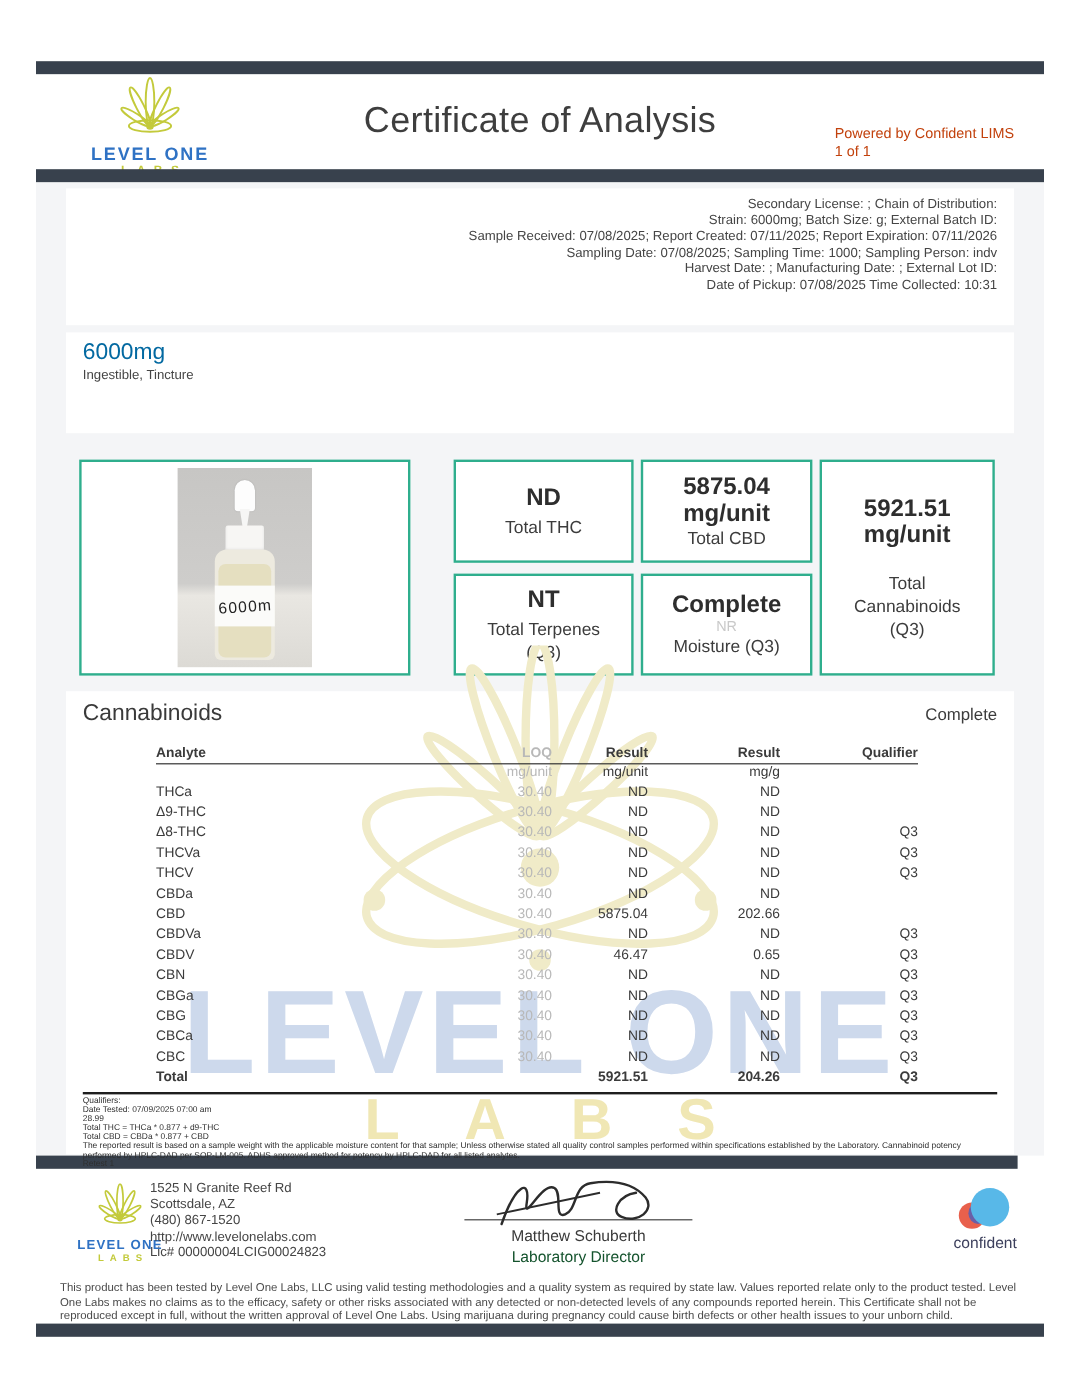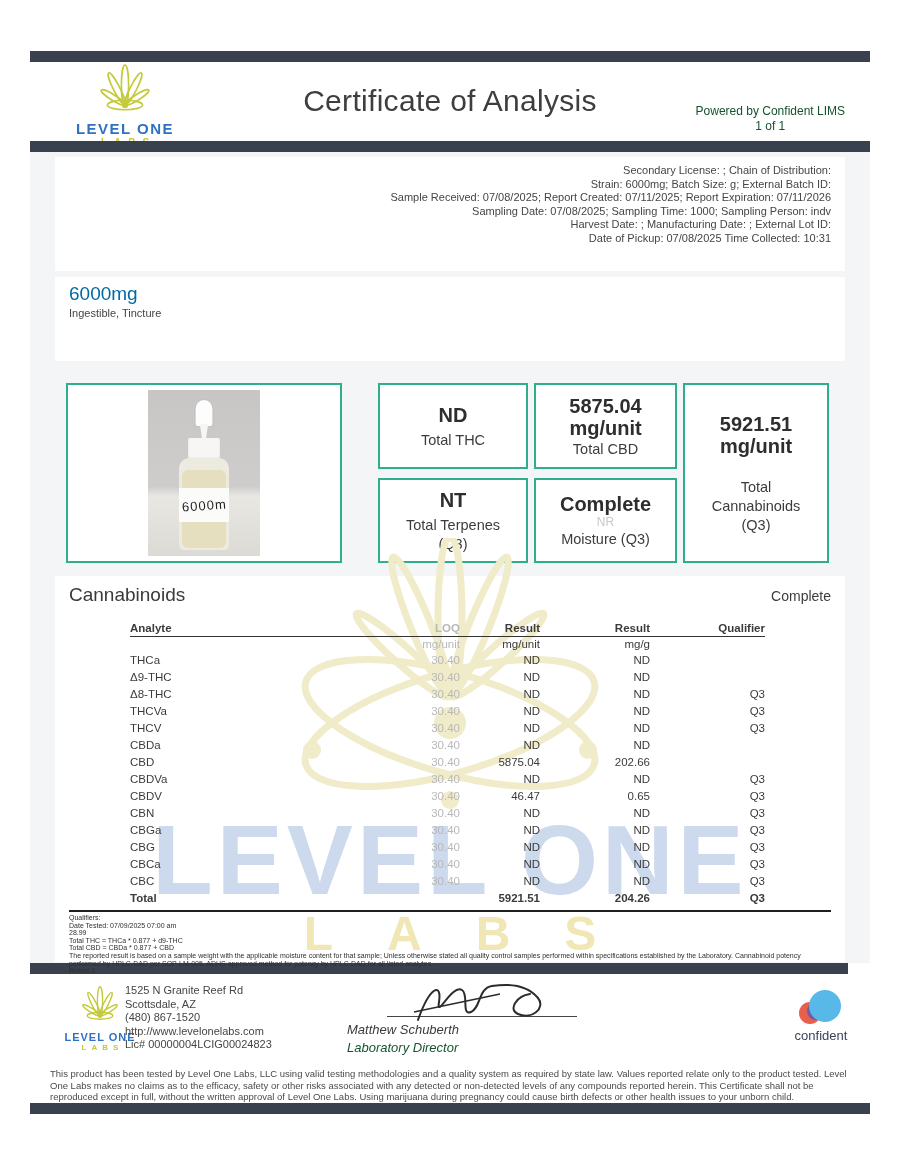--- a/index.html
+++ b/index.html
@@ -12,21 +12,21 @@
   .bar-3 { top:963px; width:818px; }
   .bar-bottom { top:1103px; }
 
   
   .header { position:absolute; top:62px; left:30px; width:840px; height:79px; background:#fff; }
   .logo { position:absolute; left:25px; top:2px; width:140px; text-align:center; }
   .logo svg.leaf { display:block; margin:0 auto; }
   .logo .l1 { color:#2f72c4; font-weight:bold; font-size:15px; letter-spacing:1.5px; line-height:14px; }
   .logo .l2 { color:#c3ca3b; font-weight:bold; font-size:10px; letter-spacing:7px; line-height:13px; text-indent:7px; }
   .doc-title { position:absolute; left:0; right:0; top:22px; text-align:center; font-size:30px; color:#3e3e3e; letter-spacing:0.3px; }
-  .powered { position:absolute; right:25px; top:42px; text-align:center; font-size:12px; color:#14532d; line-height:15px; }
+  .powered { position:absolute; right:25px; top:42px; text-align:left; font-size:12px; color:#c2410c; line-height:15px; }
 
   
   .gray-band { position:absolute; top:152px; left:30px; width:840px; height:811px; background:#f4f5f7; }
   .card { background:#ffffff; margin:0 25px; position:relative; }
   .card-sample { margin-top:5px; height:114px; padding:7px 14px 0 14px; text-align:right; }
   .sample-title { font-size:20px; color:#3c3c3c; margin-bottom:3px; }
   .info-line { font-size:11px; color:#454545; line-height:13.5px; }
   .card-product { margin-top:6px; height:84px; padding:6px 14px; }
   .product-name { font-size:19px; color:#0369a1; }
   .product-type { font-size:11px; color:#454545; margin-top:2px; }
@@ -73,21 +73,21 @@
   .wm-levelone { left:55px; top:812px; width:790px; text-align:center; font-size:99px; font-weight:bold; letter-spacing:4px; color:#cdd9ec; line-height:96px; }
   .wm-labs { left:55px; top:908px; width:790px; text-align:center; font-size:48px; font-weight:bold; letter-spacing:54px; text-indent:54px; color:#f0e7b4; line-height:52px; }
   .wm-leaf { left:240px; top:538px; }
 
   
   .footer { position:absolute; top:978px; left:30px; width:840px; height:88px; background:#fff; }
   .flogo { position:absolute; left:25px; top:8px; width:90px; text-align:center; }
   .flogo .l1 { color:#2f72c4; font-weight:bold; font-size:11px; letter-spacing:1px; line-height:11px; }
   .flogo .l2 { color:#c3ca3b; font-weight:bold; font-size:8px; letter-spacing:5px; line-height:10px; text-indent:5px; }
   .lab-lines { position:absolute; left:95px; top:6px; font-size:11px; color:#3f3f3f; line-height:16.5px; }
-  .sig-block { position:absolute; left:317px; top:0; width:270px; text-align:left;font-style:italic; }
+  .sig-block { position:absolute; left:317px; top:0; width:270px; text-align:center; }
   .sig-line { border-bottom:1.5px solid #444; margin:0 40px; padding-top:38px; }
   .sig-svg { position:absolute; left:65px; top:2px; }
   .sig-name { font-size:13px; color:#3a3a3a; margin-top:5px; }
   .sig-title { font-size:13px; color:#14532d; margin-top:3px; }
   .lims-lines { position:absolute; right:95px; top:6px; text-align:right; font-size:11px; color:#3f3f3f; line-height:16.5px; }
   .confident { position:absolute; right:14px; top:12px; width:70px; text-align:center; }
   .c-circles { position:relative; width:44px; height:36px; margin:0 auto; }
   .c-red { position:absolute; left:0; top:12px; width:22px; height:22px; border-radius:50%; background:#e8604c; }
   .c-purple { position:absolute; left:8px; top:12px; width:16px; height:18px; border-radius:50%; background:#6a5fa7; }
   .c-blue { position:absolute; left:10px; top:0; width:32px; height:32px; border-radius:50%; background:#58b8e8; }

